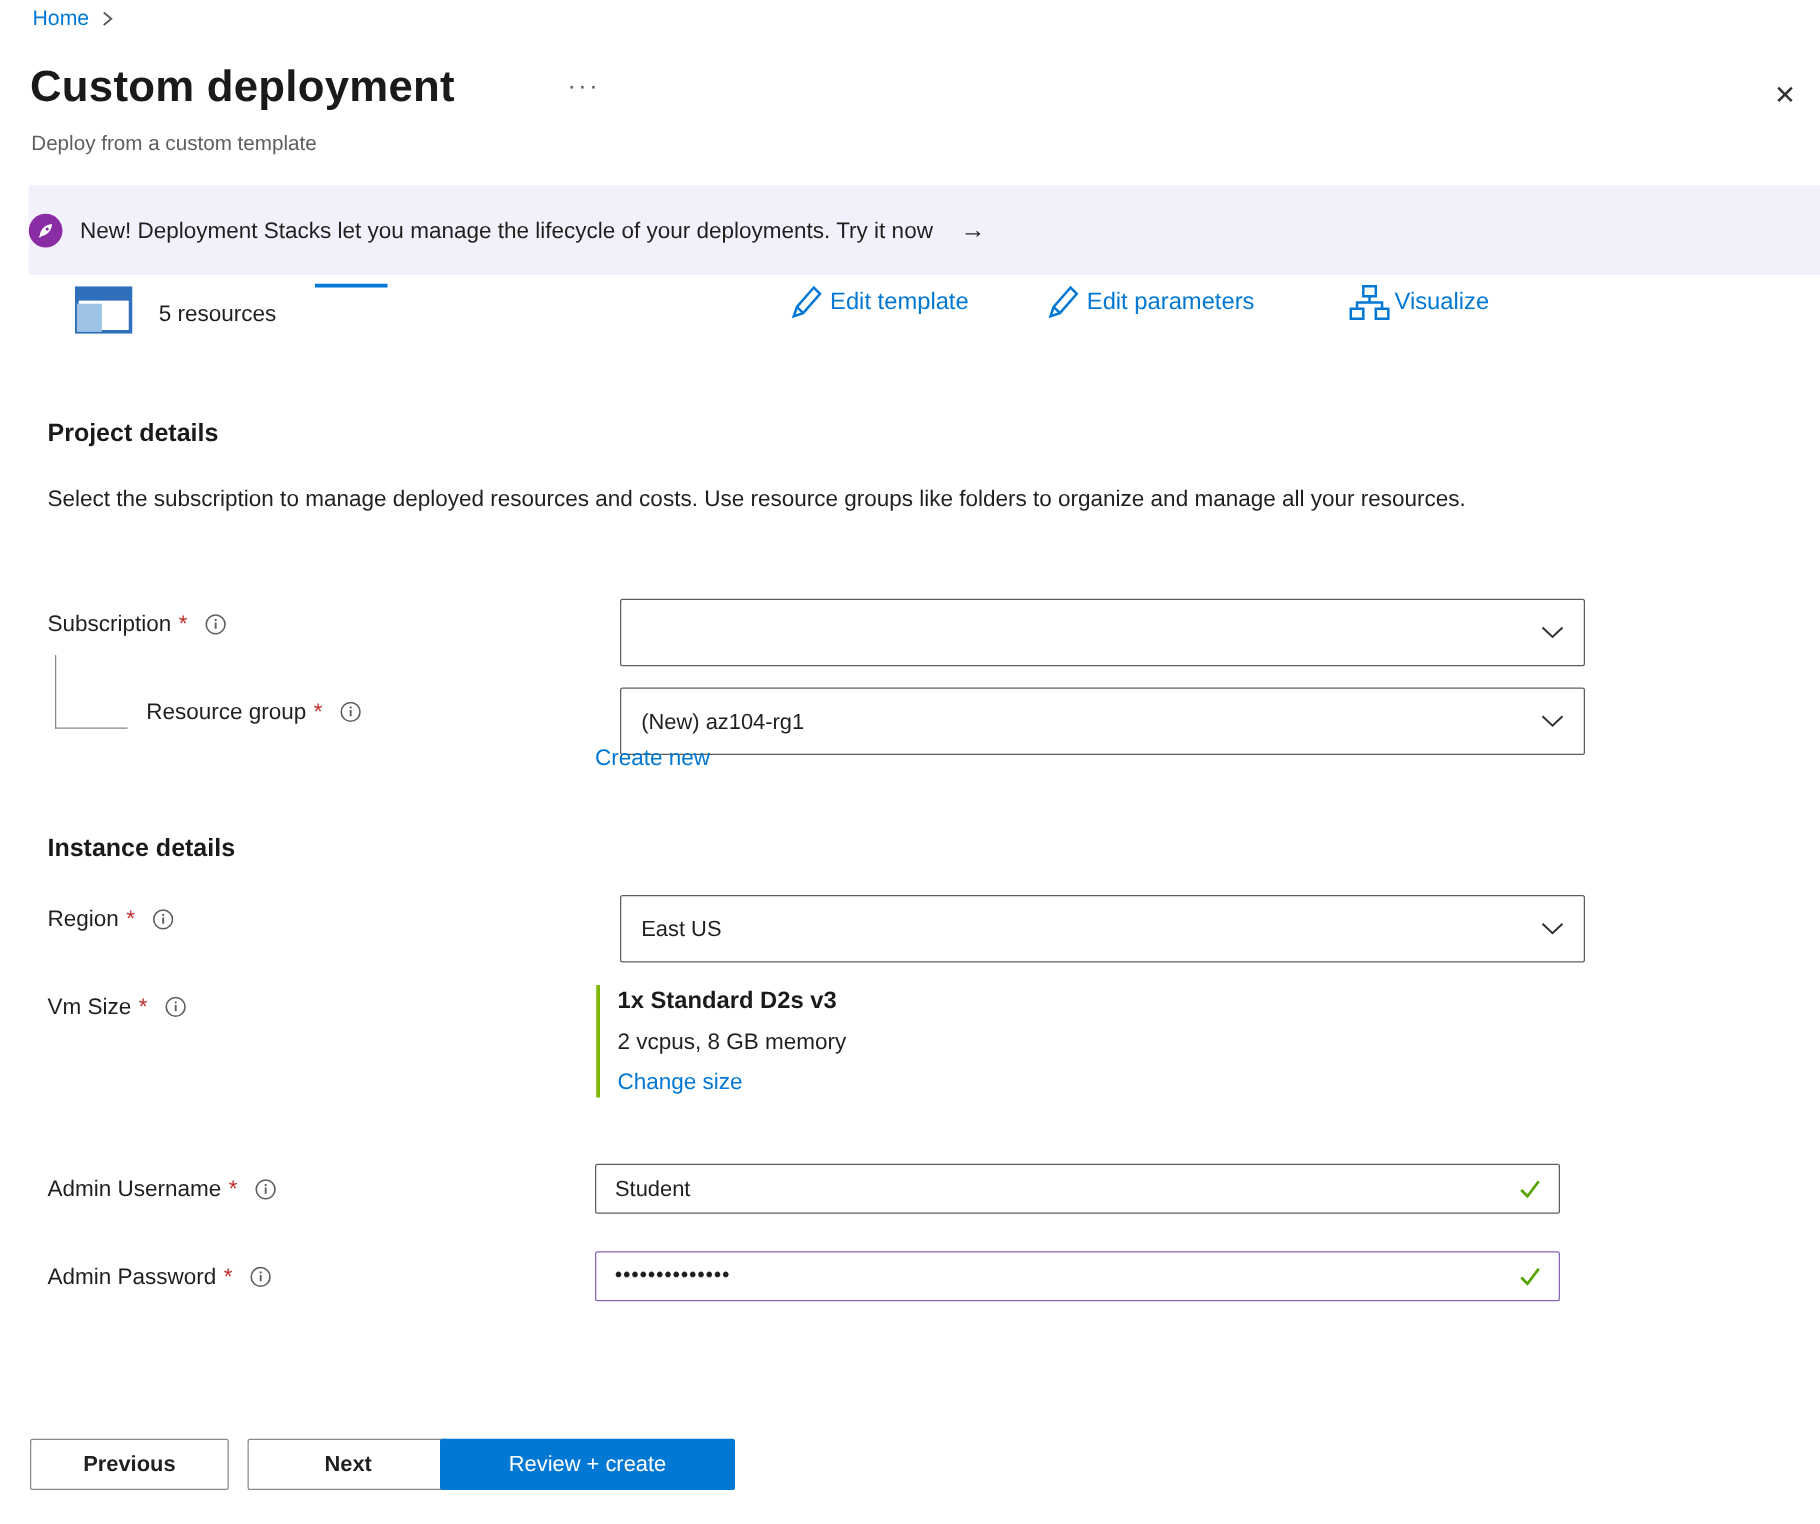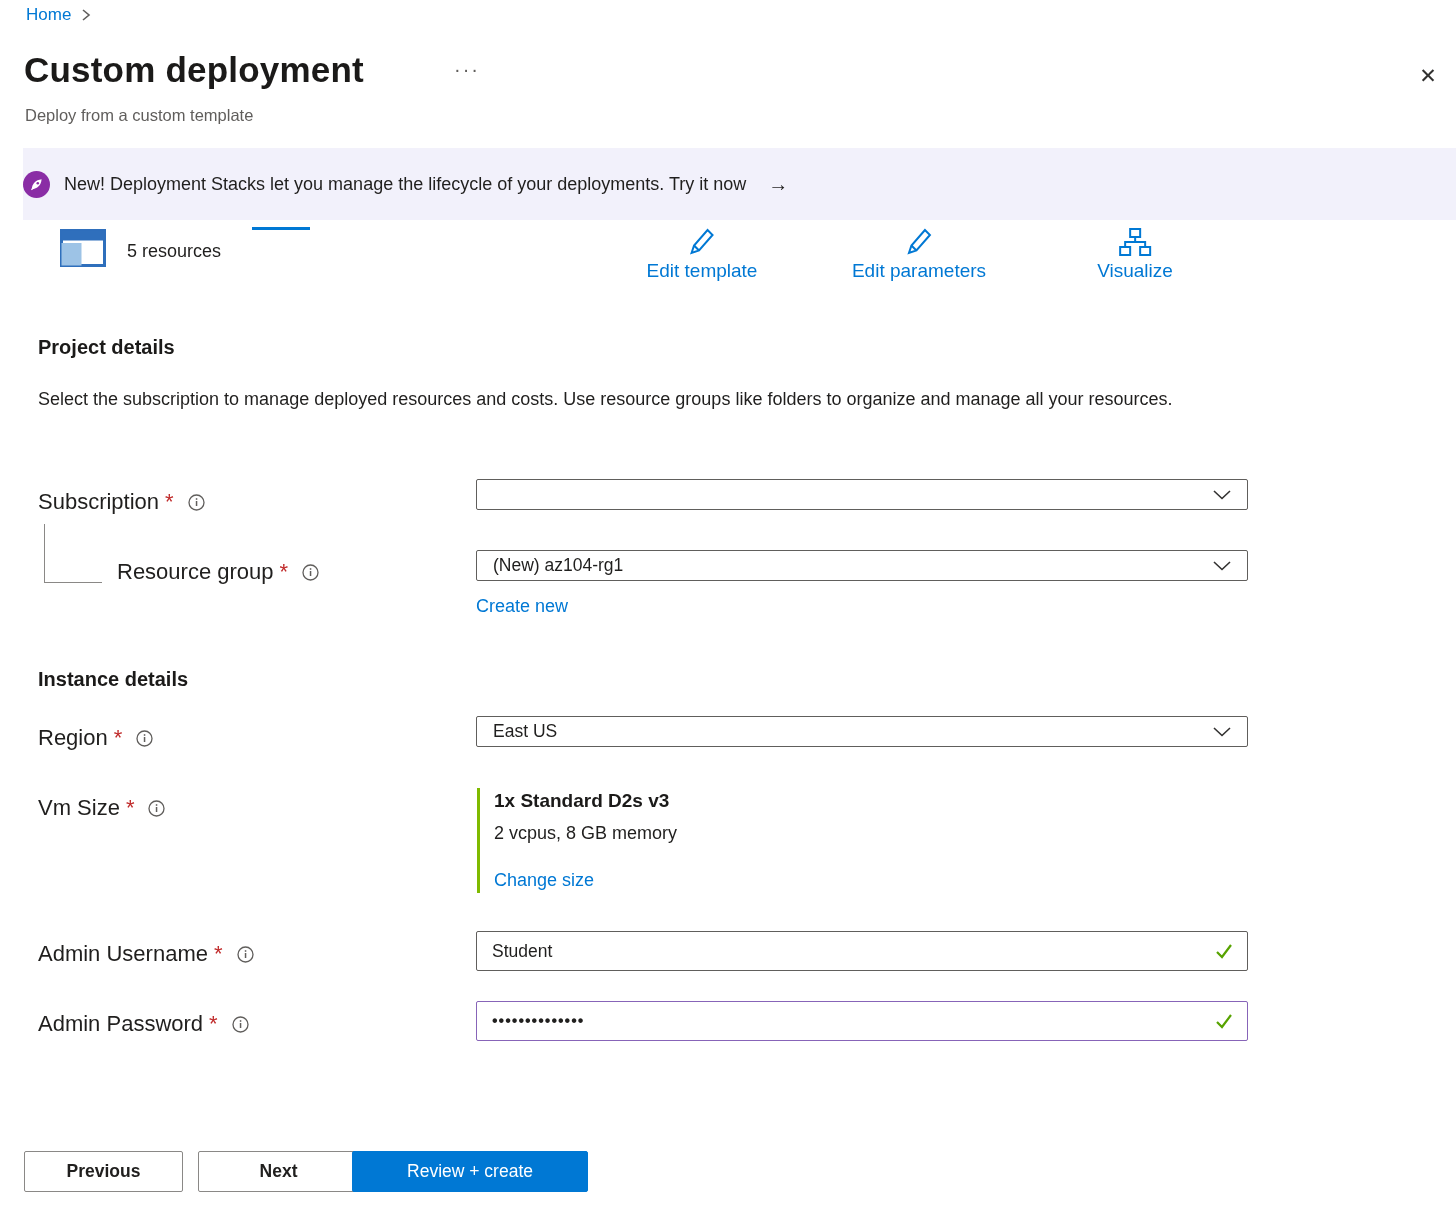--- a/index.html
+++ b/index.html
@@ -28,59 +28,59 @@
             display:flex; align-items:center; gap:14px; cursor:pointer; }
   .rocket-badge { width:27px; height:27px; border-radius:50%; background:#8a2da5; flex:0 0 27px;
                   display:flex; align-items:center; justify-content:center; }
   .banner-text { font-size:18px; color:#201f1e; }
   .banner-arrow { font-size:20px; color:#201f1e; margin-left:8px; }
 
   
   .template-icon { left:60px; top:229px; }
   .resources-label { left:127px; top:241px; font-size:18px; color:#201f1e; }
   .clipped-fragment { left:252px; top:227px; width:58px; height:3px; background:#0078d4; overflow:hidden; }
-  .action { top:227px; transform:translateX(-50%); display:flex; flex-direction:column; align-items:center; gap:3px;
+  .action { top:227px; transform:translateX(-50%); display:flex; flex-direction:row; align-items:center; gap:3px;
             color:#0078d4; font-size:19px; cursor:pointer; }
   .action svg { display:block; }
 
   
   .section-heading { left:38px; font-size:20px; font-weight:700; color:#1b1a19; }
   .h-project { top:336px; }
   .h-instance { top:668px; }
   .desc { left:38px; top:384px; width:1150px; font-size:18px; line-height:31px; color:#201f1e; }
 
   
-  .field-label { display:flex; align-items:center; font-size:22px; color:#201f1e; }
+  .field-label { display:flex; align-items:center; font-size:18px; color:#201f1e; }
   .req { color:#c02b2b; margin-left:6px; }
   .info-ico { margin-left:14px; cursor:pointer; display:flex; }
   .lbl-subscription { left:38px; top:489px; }
   .lbl-rg { left:117px; top:559px; }
   .lbl-region { left:38px; top:725px; }
   .lbl-vmsize { left:38px; top:795px; }
   .lbl-user { left:38px; top:941px; }
   .lbl-pass { left:38px; top:1011px; }
 
   .connector { left:44px; top:524px; width:58px; height:59px;
                border-left:1px solid #8a8886; border-bottom:1px solid #8a8886; }
 
   
-  .combo { left:476px; width:772px; height:31px; border:1px solid #605e5c; border-radius:2px; background:#fff;
+  .combo { left:496px; width:772px; height:54px; border:1px solid #605e5c; border-radius:2px; background:#fff;
            display:flex; align-items:center; padding:0 16px; font-size:17.5px; color:#201f1e; cursor:pointer; }
   .combo .chev { margin-left:auto; display:flex; }
   .combo-sub { top:479px; }
   .combo-rg  { top:550px; }
   .combo-region { top:716px; }
 
   .link { color:#0078d4; cursor:pointer; }
   .create-new { left:476px; top:596px; font-size:18px; }
 
   .vm-block { left:477px; top:788px; border-left:3px solid #7fba00; padding:2px 0 2px 14px; }
   .vm-title { font-size:19px; font-weight:700; color:#1b1a19; }
   .vm-detail { font-size:18px; margin-top:11px; color:#201f1e; }
-  .vm-change { font-size:18px; margin-top:26px; }
+  .vm-change { font-size:18px; margin-top:11px; }
 
   .input-wrap { left:476px; width:772px; height:40px; }
   .input-wrap input { width:100%; height:100%; border:1px solid #605e5c; border-radius:2px; padding:0 44px 0 15px;
                       font-size:17.5px; font-family:"Liberation Sans", sans-serif; color:#201f1e; outline:none; }
   .wrap-user { top:931px; }
   .wrap-pass { top:1001px; }
   .wrap-pass input { border-color:#8764b8; letter-spacing:1px; font-weight:700; font-size:16px; }
   .check { position:absolute; right:14px; top:10px; }
 
   

